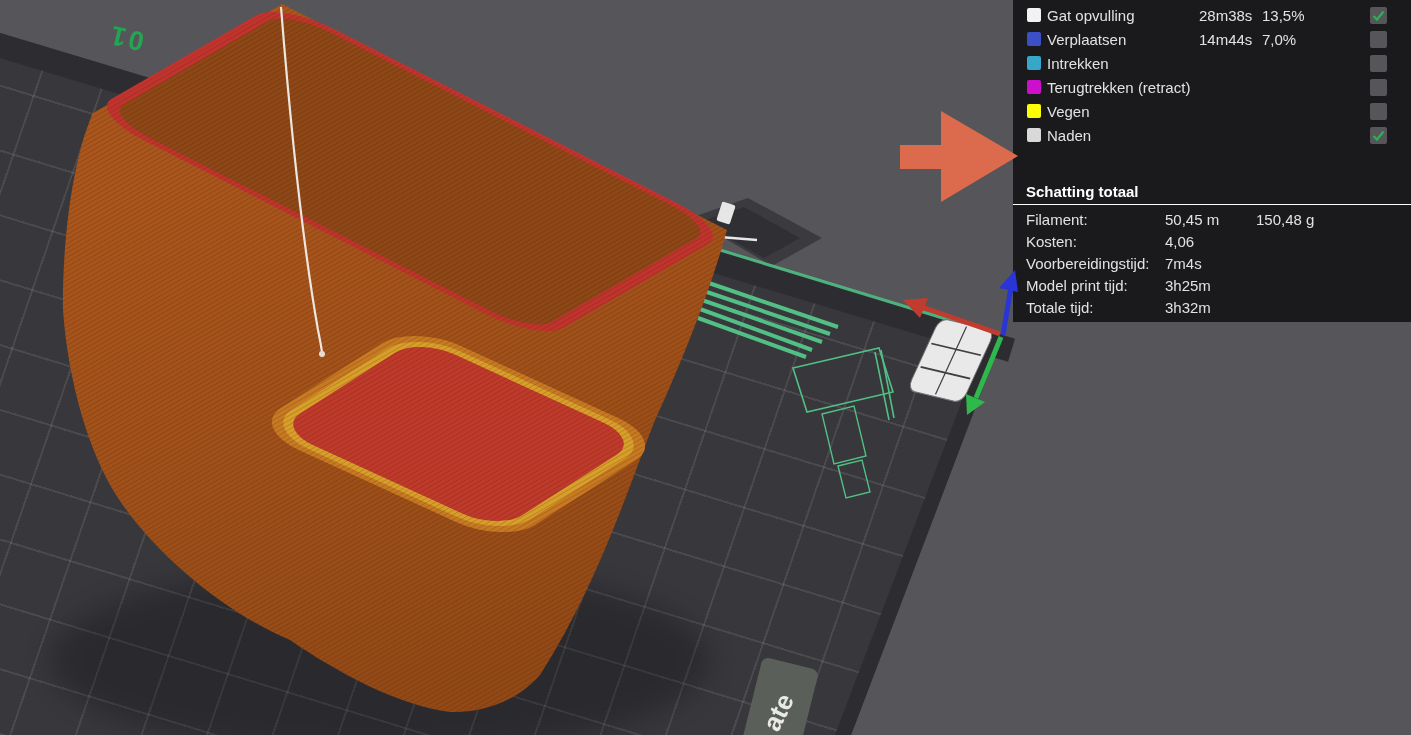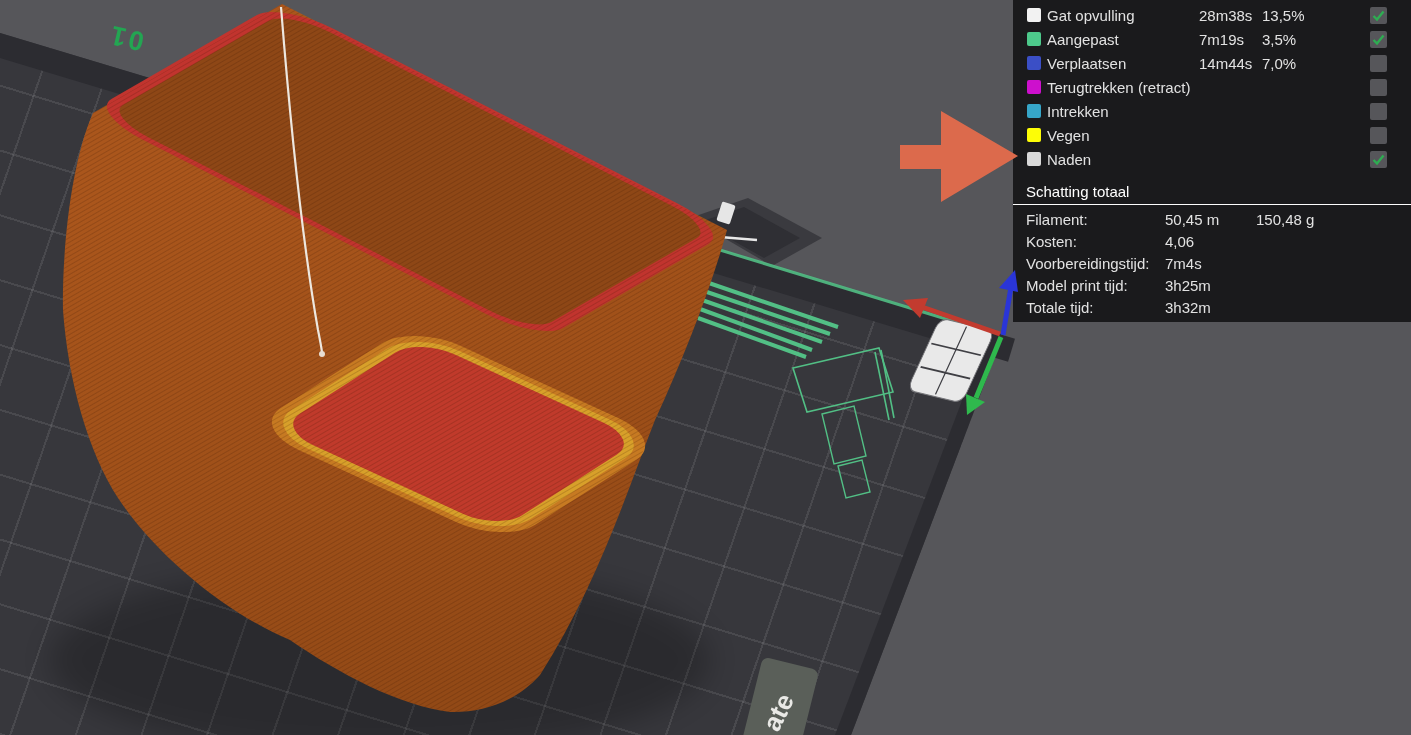--- a/index.html
+++ b/index.html
@@ -56,21 +56,21 @@
   .lrow{position:relative;height:24px;display:flex;align-items:center;}
   .lswatch{position:absolute;left:14px;width:14px;height:14px;border-radius:2px;}
   .llabel{position:absolute;left:34px;white-space:nowrap;}
   .ltime{position:absolute;left:186px;white-space:nowrap;}
   .lpct{position:absolute;left:249px;white-space:nowrap;}
   .lcheck{
     position:absolute;left:357px;width:17px;height:17px;border-radius:2px;
     background:#56565a;display:flex;align-items:center;justify-content:center;
   }
   .totals-title{
-    position:absolute;left:13px;top:183px;font-weight:normal;color:#ffffff;white-space:nowrap;
+    position:absolute;left:13px;top:183px;font-weight:bold;color:#ffffff;white-space:nowrap;
   }
   .totals-sep{position:absolute;left:0;top:204px;width:100%;height:1px;background:#fdfdfd;}
   .totals-rows{position:absolute;left:0;top:208px;width:100%;}
   .trow{position:relative;height:22px;display:flex;align-items:center;}
   .tlabel{position:absolute;left:13px;white-space:nowrap;text-align:center;}
   .tval1{position:absolute;left:152px;white-space:nowrap;}
   .tval2{position:absolute;left:243px;white-space:nowrap;}
 </style>
 </head>
 <body>
@@ -194,69 +194,58 @@
           <span class="llabel">Gat opvulling</span>
           <span class="ltime">28m38s</span>
           <span class="lpct">13,5%</span>
           <span class="lcheck" style="background: rgb(86, 86, 90);">
             <svg width="15" height="15" viewBox="0 0 15 15">
        <polyline points="2.5,8 6,11.5 12.5,3.5" fill="none" stroke="#2ead52" stroke-width="2.4"></polyline>
      </svg>
           </span>
         </div>
         <div class="lrow">
-          <span class="lswatch" style="background: rgb(77, 201, 139);"></span>
-          <span class="llabel">Aangepast</span>
-          <span class="ltime">7m19s</span>
-          <span class="lpct">3,5%</span>
+          <span class="lswatch" style="background: rgb(59, 79, 198);"></span>
+          <span class="llabel">Verplaatsen</span>
+          <span class="ltime">14m44s</span>
+          <span class="lpct">7,0%</span>
+          <span class="lcheck" style="background: rgb(86, 86, 90);"></span>
+        </div>
+        <div class="lrow">
+          <span class="lswatch" style="background: rgb(54, 166, 201);"></span>
+          <span class="llabel">Intrekken</span>
+          <span class="ltime"></span>
+          <span class="lpct"></span>
+          <span class="lcheck" style="background: rgb(86, 86, 90);"></span>
+        </div>
+        <div class="lrow">
+          <span class="lswatch" style="background: rgb(205, 16, 205);"></span>
+          <span class="llabel">Terugtrekken (retract)</span>
+          <span class="ltime"></span>
+          <span class="lpct"></span>
+          <span class="lcheck" style="background: rgb(86, 86, 90);"></span>
+        </div>
+        <div class="lrow">
+          <span class="lswatch" style="background: rgb(253, 253, 6);"></span>
+          <span class="llabel">Vegen</span>
+          <span class="ltime"></span>
+          <span class="lpct"></span>
+          <span class="lcheck" style="background: rgb(86, 86, 90);"></span>
+        </div>
+        <div class="lrow">
+          <span class="lswatch" style="background: rgb(217, 217, 217);"></span>
+          <span class="llabel">Naden</span>
+          <span class="ltime"></span>
+          <span class="lpct"></span>
           <span class="lcheck" style="background: rgb(86, 86, 90);">
             <svg width="15" height="15" viewBox="0 0 15 15">
        <polyline points="2.5,8 6,11.5 12.5,3.5" fill="none" stroke="#2ead52" stroke-width="2.4"></polyline>
      </svg>
           </span>
         </div>
-        <div class="lrow">
-          <span class="lswatch" style="background: rgb(59, 79, 198);"></span>
-          <span class="llabel">Verplaatsen</span>
-          <span class="ltime">14m44s</span>
-          <span class="lpct">7,0%</span>
-          <span class="lcheck" style="background: rgb(86, 86, 90);"></span>
-        </div>
-        <div class="lrow">
-          <span class="lswatch" style="background: rgb(205, 16, 205);"></span>
-          <span class="llabel">Terugtrekken (retract)</span>
-          <span class="ltime"></span>
-          <span class="lpct"></span>
-          <span class="lcheck" style="background: rgb(86, 86, 90);"></span>
-        </div>
-        <div class="lrow">
-          <span class="lswatch" style="background: rgb(54, 166, 201);"></span>
-          <span class="llabel">Intrekken</span>
-          <span class="ltime"></span>
-          <span class="lpct"></span>
-          <span class="lcheck" style="background: rgb(86, 86, 90);"></span>
-        </div>
-        <div class="lrow">
-          <span class="lswatch" style="background: rgb(253, 253, 6);"></span>
-          <span class="llabel">Vegen</span>
-          <span class="ltime"></span>
-          <span class="lpct"></span>
-          <span class="lcheck" style="background: rgb(86, 86, 90);"></span>
-        </div>
-        <div class="lrow">
-          <span class="lswatch" style="background: rgb(217, 217, 217);"></span>
-          <span class="llabel">Naden</span>
-          <span class="ltime"></span>
-          <span class="lpct"></span>
-          <span class="lcheck" style="background: rgb(86, 86, 90);">
-            <svg width="15" height="15" viewBox="0 0 15 15">
-       <polyline points="2.5,8 6,11.5 12.5,3.5" fill="none" stroke="#2ead52" stroke-width="2.4"></polyline>
-     </svg>
-          </span>
-        </div>
       </div>
     <div class="totals-title">Schatting totaal</div>
     <div class="totals-sep"></div>
     <div class="totals-rows" id="totals-rows">
         <div class="trow">
           <span class="tlabel">Filament:</span>
           <span class="tval1">50,45 m</span>
           <span class="tval2">150,48 g</span>
         </div>
         <div class="trow">

